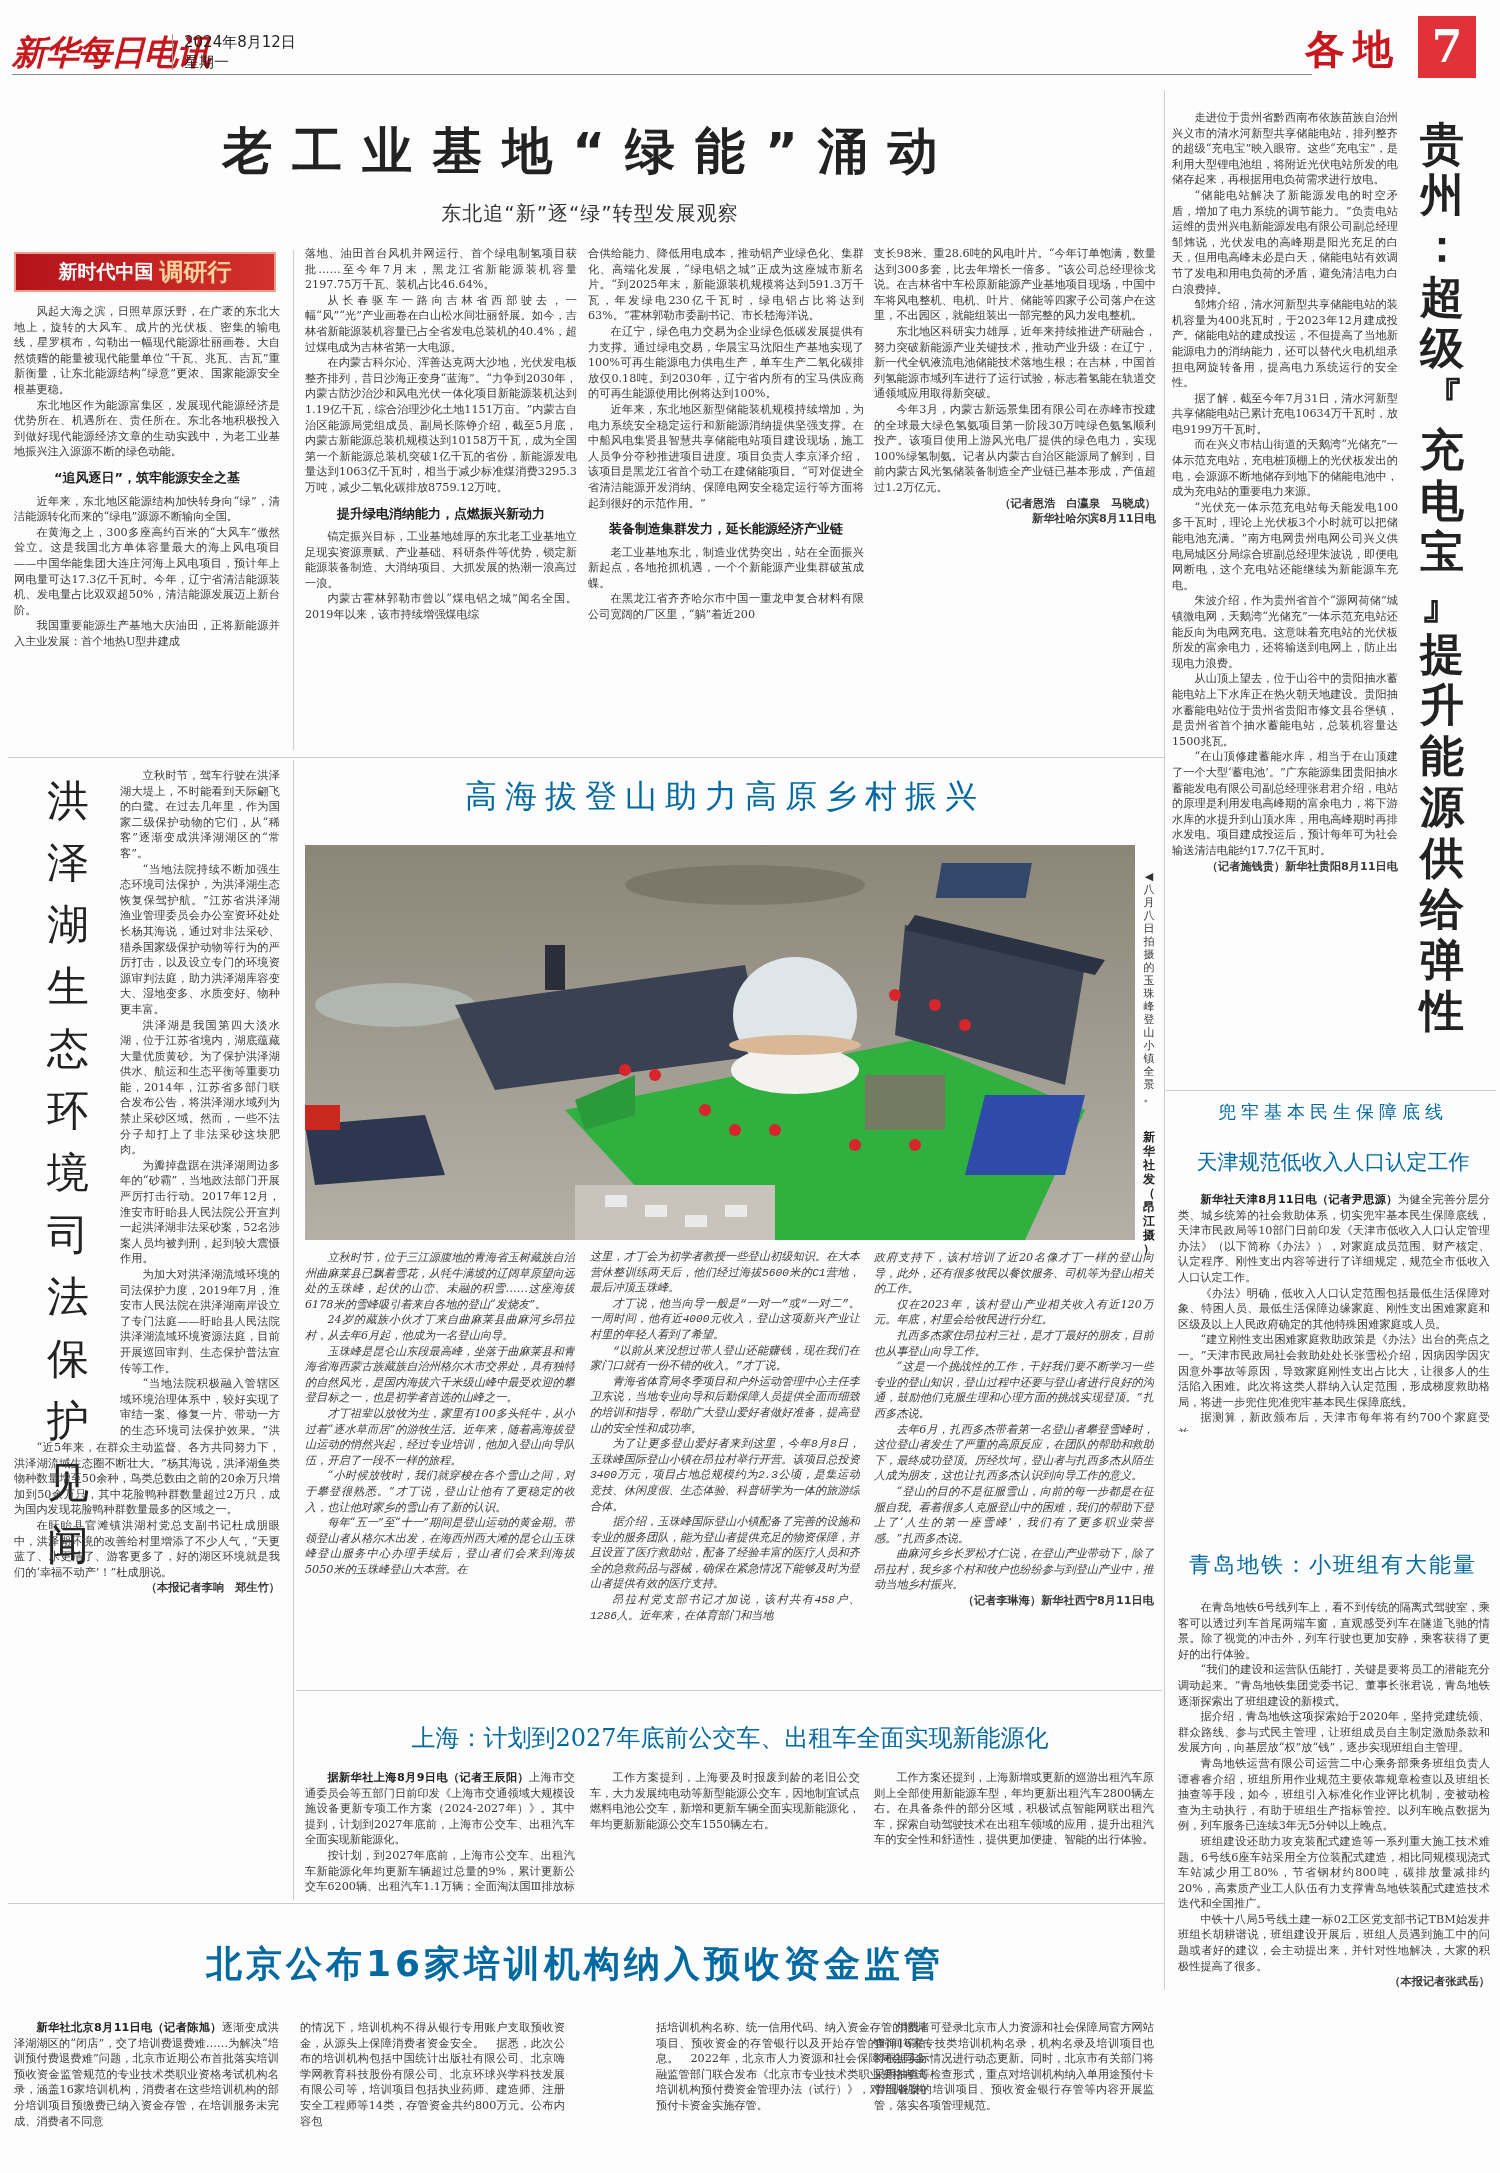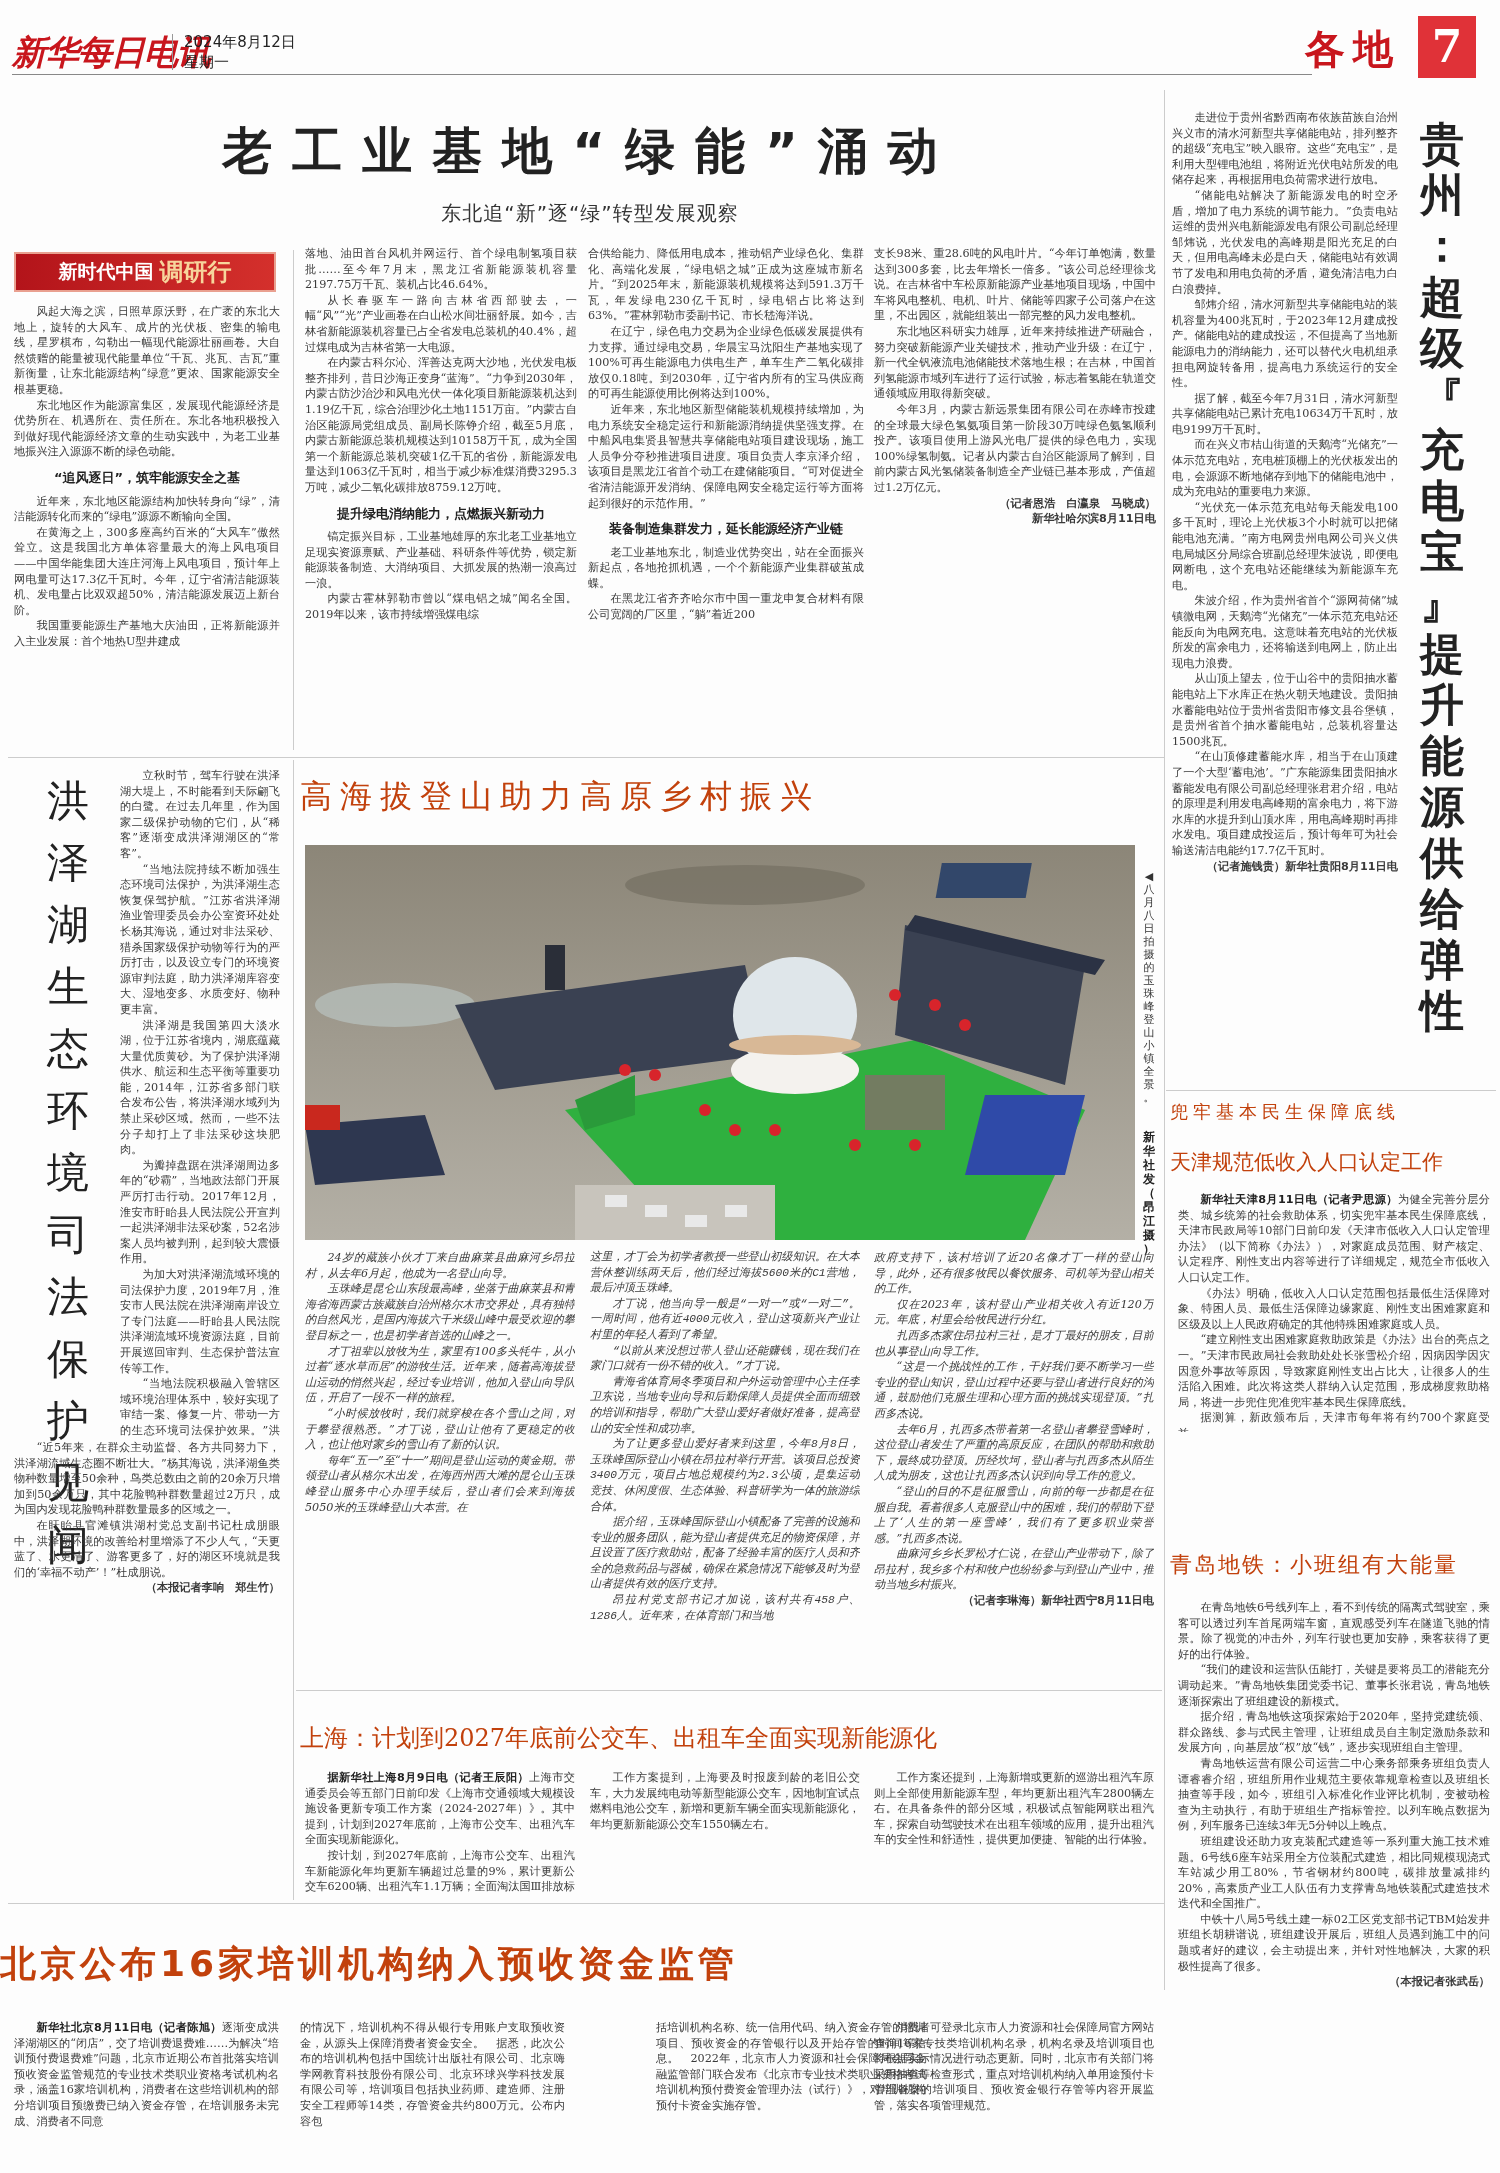--- a/index.html
+++ b/index.html
@@ -31,21 +31,21 @@
   .hrule { height: 1px; background: #ccc; }
 
   .vhead { font-weight: bold; color: #222; font-family: "DejaVu Serif", serif; text-align: center; }
   .vhead span { display: block; }
 
   .photo { left: 305px; top: 845px; width: 830px; height: 395px; overflow: hidden; background: #9a958c; }
   .photo svg { display: block; }
   .caption-v { left: 1140px; top: 870px; width: 18px; font-size: 11px; color: #333; line-height: 13px; text-align: center; }
   .credit-v { left: 1140px; top: 1130px; width: 18px; font-size: 12px; font-weight: bold; color: #222; line-height: 14px; text-align: center; font-family: "DejaVu Sans", sans-serif; }
 
-  .h2 { text-align: left; color: #c2410c; font-family: "DejaVu Sans", sans-serif; }
+  .h2 { text-align: center; color: #0369a1; font-family: "DejaVu Sans", sans-serif; }
 </style>
 </head>
 <body>
 
 <div class="abs masthead-logo">新华每日电讯</div>
 <div class="abs masthead-sep"></div>
 <div class="abs masthead-date">
   <div>2024年8月12日</div>
   <div>星期一</div>
 </div>
@@ -260,20 +260,21 @@
     <span style="display: block;">社</span>
     <span style="display: block;">发</span>
     <span style="display: block;">（</span>
     <span style="display: block;">昂</span>
     <span style="display: block;">江</span>
     <span style="display: block;">摄</span>
     <span style="display: block;">）</span>
   </div>
 
 <div class="abs col" style="left:305px; top:1250px; width:270px; height:430px; font-family:'DejaVu Serif',serif; font-style:italic;">
+  <p>立秋时节，位于三江源腹地的青海省玉树藏族自治州曲麻莱县已飘着雪花，从牦牛满坡的辽阔草原望向远处的玉珠峰，起伏的山峦、未融的积雪……这座海拔6178米的雪峰吸引着来自各地的登山“发烧友”。</p>
   <p>24岁的藏族小伙才丁来自曲麻莱县曲麻河乡昂拉村，从去年6月起，他成为一名登山向导。</p>
   <p>玉珠峰是昆仑山东段最高峰，坐落于曲麻莱县和青海省海西蒙古族藏族自治州格尔木市交界处，具有独特的自然风光，是国内海拔六千米级山峰中最受欢迎的攀登目标之一，也是初学者首选的山峰之一。</p>
   <p>才丁祖辈以放牧为生，家里有100多头牦牛，从小过着“逐水草而居”的游牧生活。近年来，随着高海拔登山运动的悄然兴起，经过专业培训，他加入登山向导队伍，开启了一段不一样的旅程。</p>
   <p>“小时候放牧时，我们就穿梭在各个雪山之间，对于攀登很熟悉。”才丁说，登山让他有了更稳定的收入，也让他对家乡的雪山有了新的认识。</p>
   <p>每年“五一”至“十一”期间是登山运动的黄金期。带领登山者从格尔木出发，在海西州西大滩的昆仑山玉珠峰登山服务中心办理手续后，登山者们会来到海拔5050米的玉珠峰登山大本营。在</p>
 </div>
 <div class="abs col" style="left:590px; top:1250px; width:270px; height:430px; font-family:Liberation Mono, monospace; font-style:italic;">
   <p class="nt">这里，才丁会为初学者教授一些登山初级知识。在大本营休整训练两天后，他们经过海拔5600米的C1营地，最后冲顶玉珠峰。</p>
   <p>才丁说，他当向导一般是“一对一”或“一对二”。一周时间，他有近4000元收入，登山这项新兴产业让村里的年轻人看到了希望。</p>
   <p>“以前从来没想过带人登山还能赚钱，现在我们在家门口就有一份不错的收入。”才丁说。</p>

